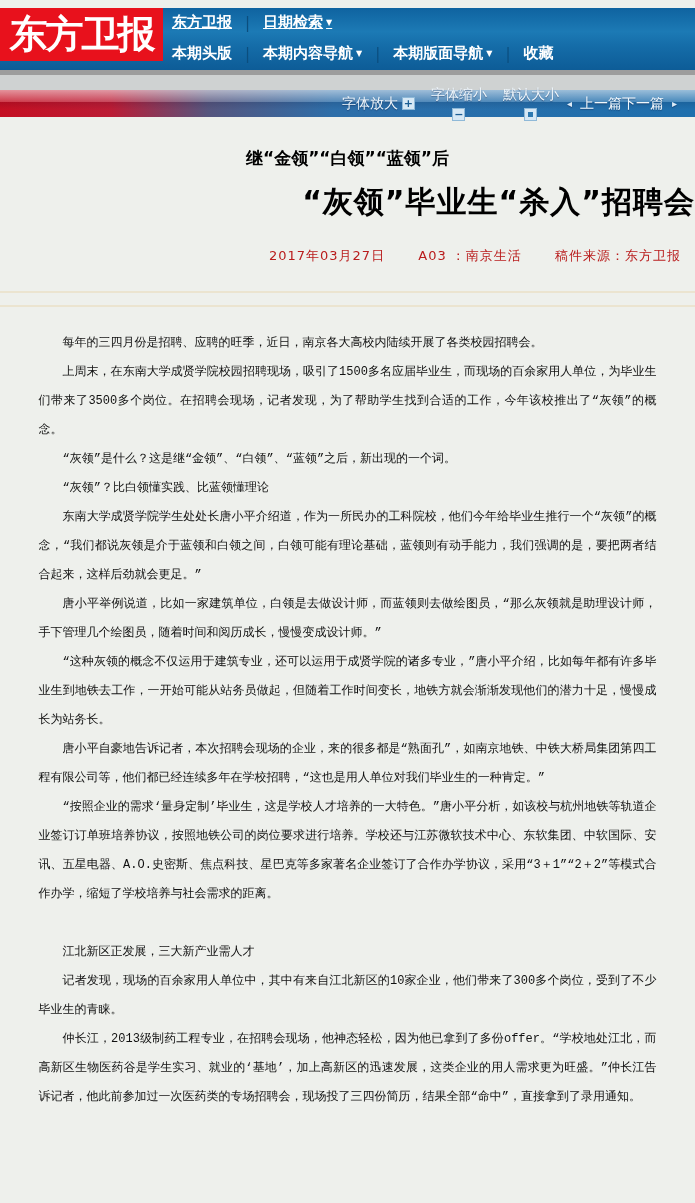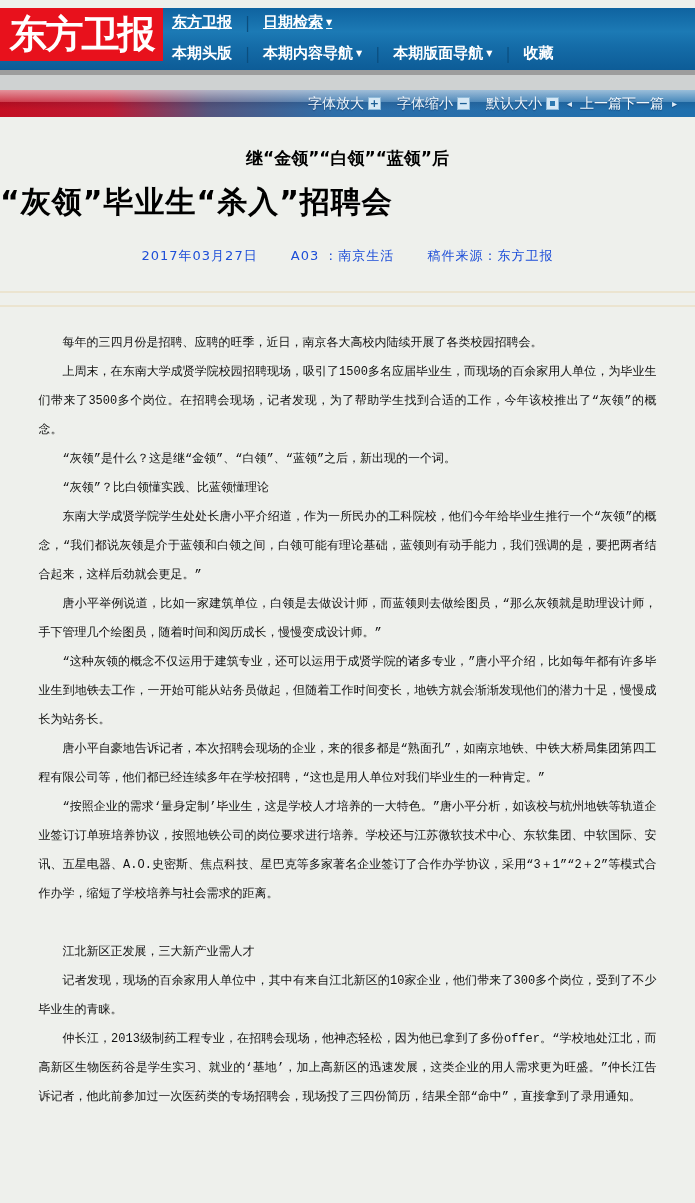--- a/index.html
+++ b/index.html
@@ -36,34 +36,34 @@
   .toolbar {
     height:27px; display:flex; align-items:center; justify-content:flex-end;
     gap:6px; padding-right:16px;
     color:#f0f7fc; font-size:14px;
     text-shadow:0 1px 1px rgba(10,30,70,.45);
     background:
       linear-gradient(180deg,rgba(255,255,255,.55) 0%,rgba(255,255,255,.18) 45%,rgba(0,0,30,.10) 46%,rgba(0,0,0,0) 72%),
       linear-gradient(90deg,#c40f22 0%,#bb1c35 16%,#55557e 30%,#2d6ea9 48%,#1e6fad 100%);
   }
   .tool { display:flex; align-items:center; gap:4px; cursor:pointer; white-space:nowrap; }
-  .tool + .tool { margin-left:10px; }
+  .tool + .tool { margin-left:10px;flex-direction:column; }
   .sqicon {
     display:inline-block; width:13px; height:13px;
     background:#d6e8f5; border:1px solid #8fb9d8; color:#1b5e94;
     font-size:11px; line-height:11px; text-align:center; font-weight:bold;
     text-shadow:none;
   }
   .sqicon .inner { display:block; width:5px; height:5px; margin:3px auto; background:#2d79b0; }
   .arrow { font-size:10px; color:#dcebf7; margin:0 2px; }
   
   .content { padding-top:30px; }
   .kicker { text-align:center; font-size:17px; font-weight:bold; color:#000; }
-  .title  { text-align:left; font-size:30px; font-weight:bold; color:#000; margin-top:12px; letter-spacing:1px; }
-  .meta   { text-align:center; margin-top:24px; font-size:13px; color:#1d4ed8; letter-spacing:1px; }
+  .title  { text-align:right; font-size:30px; font-weight:bold; color:#000; margin-top:12px; letter-spacing:1px; }
+  .meta   { text-align:right; margin-top:24px; font-size:13px; color:#b91c1c; letter-spacing:1px; }
   .meta span { margin:0 14px; }
   .rules { margin-top:26px; }
   .rule  { height:2px; background:#ebe4d0; }
   .rule-gap { height:12px; }
   .article-body { width:618px; margin:0 auto; padding-top:22px; }
   .article-body p {
     font-size:12px; line-height:29px; color:#111;
     text-indent:2em; text-align:justify;font-family:Liberation Mono, monospace;
   }
   .article-body p.gap { margin-top:29px; }

